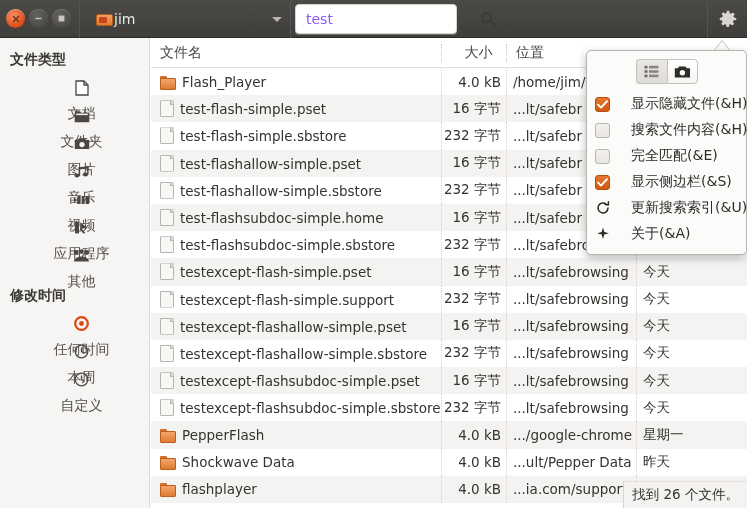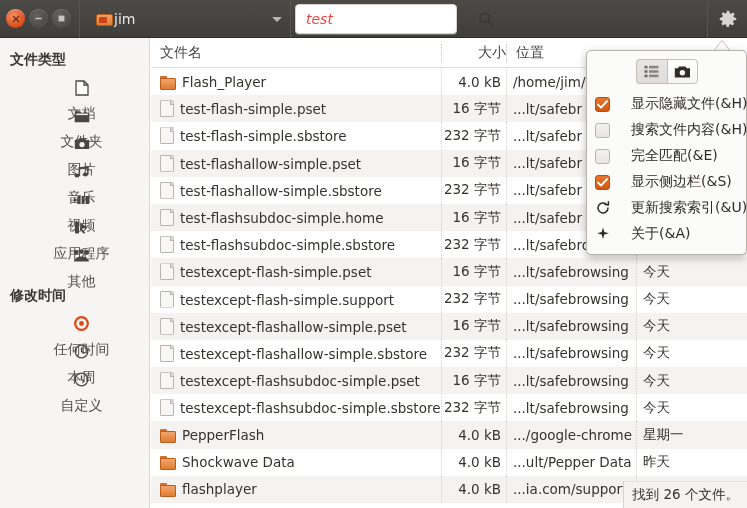--- a/index.html
+++ b/index.html
@@ -44,22 +44,22 @@
     border-top: 5px solid #b9b5b0;
   }
 
   .searchwrap {
     position: absolute; left: 295px; top: 4px; width: 162px; height: 30px;
     background: #ffffff; border: 1px solid #d6d2ce; border-radius: 4px;
     display: flex; align-items: center; padding: 0 6px 0 10px;
     box-shadow: 0 1px 0 rgba(255,255,255,.25);
   }
   .searchwrap input {
-    border: none; outline: none; flex: 1; font-size: 14px; color: #ef4444;
-    font-family: inherit; background: transparent; font-style: italic;
+    border: none; outline: none; flex: 1; font-size: 14px; color: #8b5cf6;
+    font-family: inherit; background: transparent;
   }
   .search-ico { width: 16px; height: 16px; flex: none; }
 
   .gearbtn {
     position: absolute; right: 0; top: 0; width: 40px; height: 38px;
     display: flex; align-items: center; justify-content: center;
     border-left: 1px solid #565450;
   }
 
   
@@ -84,21 +84,21 @@
     position: absolute; left: 151px; top: 38px; width: 596px; height: 470px;
     background: #ffffff; overflow: hidden;
   }
   .colhead {
     display: flex; height: 30px; align-items: center;
     border-bottom: 1px solid #e2dedb; background: #ffffff;
     font-size: 14px; color: #4a4744;
   }
   .ch { padding-left: 9px; }
   .ch-name  { width: 290px; }
-  .ch-size  { width: 65px; text-align: right; border-left: 1px dotted #c9c5c1; }
+  .ch-size  { width: 65px; text-align: center; border-left: 1px dotted #c9c5c1; }
   .ch-loc   { width: 130px; border-left: 1px dotted #c9c5c1; }
   .ch-date  { flex: 1; border-left: 1px dotted #c9c5c1; }
 
   .row {
     display: flex; height: 27.2px; align-items: center;
     font-size: 13.5px; color: #35332f;
   }
   .row.alt { background: #f4f3f2; }
   .c-name { width: 290px; display: flex; align-items: flex-end; gap: 6px; padding-left: 9px; overflow: hidden; white-space: nowrap; }
   .c-size { width: 65px; text-align: right; padding-right: 5px; border-left: 1px dotted #d6d2cf; height: 27.2px; display:flex; align-items:center; justify-content:flex-end; }

